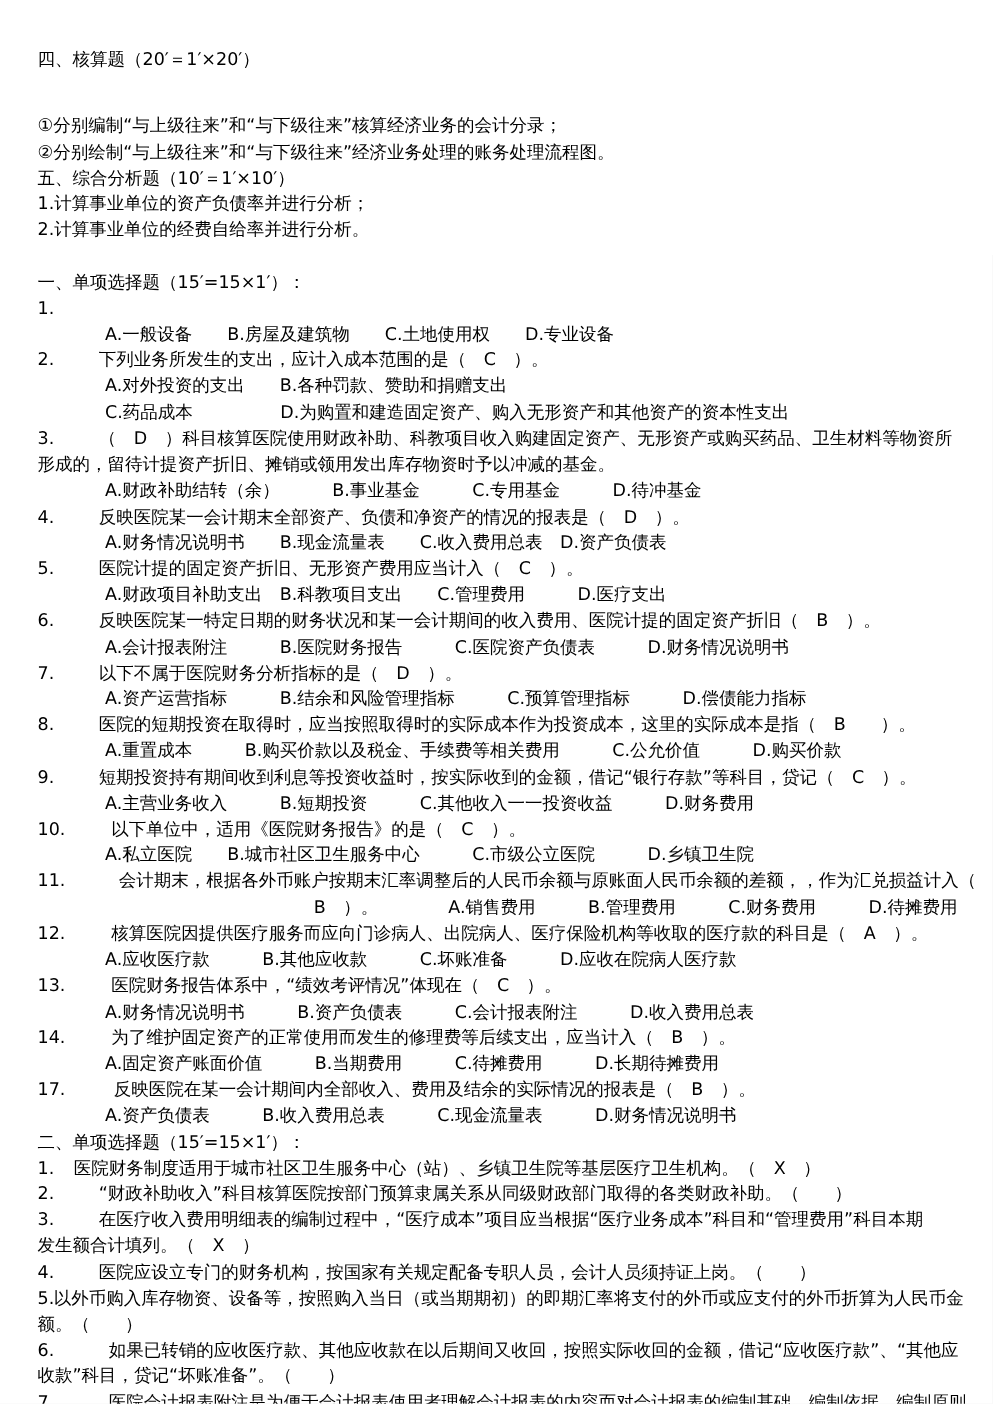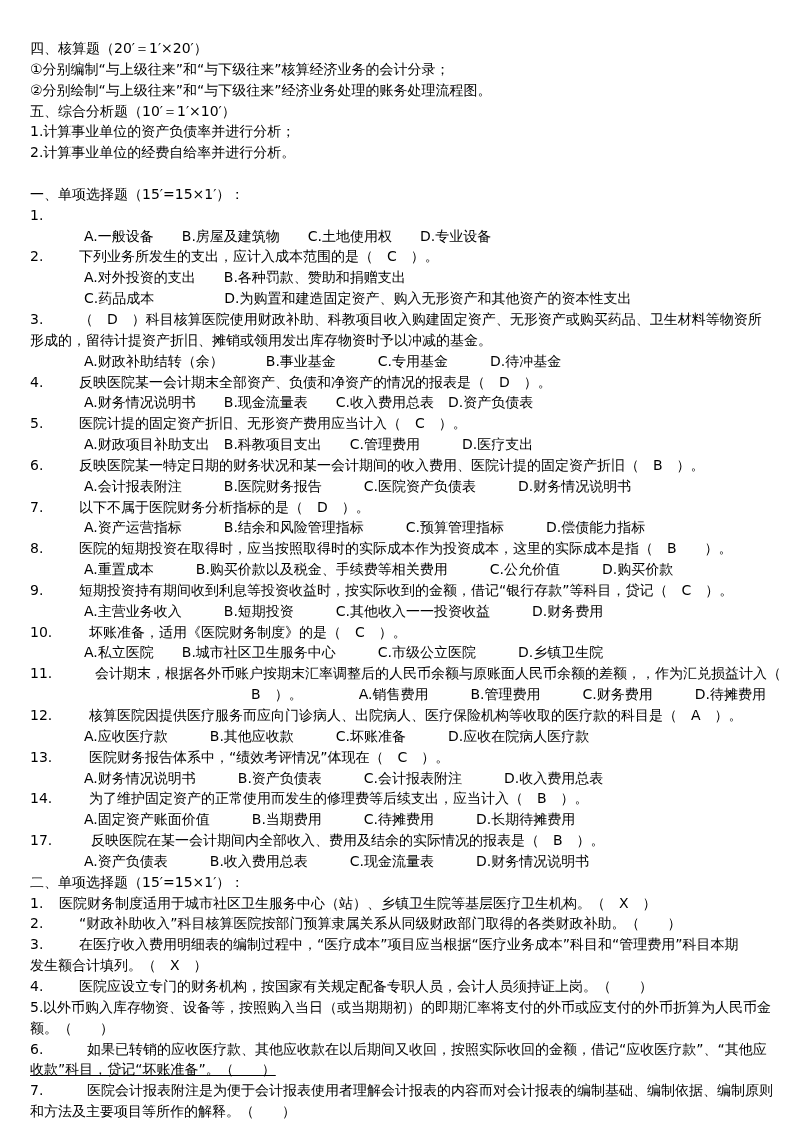--- a/index.html
+++ b/index.html
@@ -29,21 +29,21 @@
     top: 0;
     white-space: pre;
   }
 </style>
 </head>
 <body>
 
 <div class="page" style="background: rgb(255, 255, 255); color: rgb(0, 0, 0);">
   <div id="doc-lines">
       <div class="line" style="padding-left: 0px;"><span>四、核算题（20′＝1′×20′）</span></div>
-      <div class="line" style="padding-left: 0px;"><span>①分别编制“与上级往来”和“与下级往来”核算经济业务的会计分录；</span></div>
+      <div class="line" style="padding-left: 0px; margin-top: 32px;"><span>①分别编制“与上级往来”和“与下级往来”核算经济业务的会计分录；</span></div>
       <div class="line" style="padding-left: 0px;"><span>②分别绘制“与上级往来”和“与下级往来”经济业务处理的账务处理流程图。</span></div>
       <div class="line" style="padding-left: 0px;"><span>五、综合分析题（10′＝1′×10′）</span></div>
       <div class="line" style="padding-left: 0px;"><span>1.计算事业单位的资产负债率并进行分析；</span></div>
       <div class="line" style="padding-left: 0px;"><span>2.计算事业单位的经费自给率并进行分析。</span></div>
       <div class="line" style="padding-left: 0px;"><span></span></div>
       <div class="line" style="padding-left: 0px;"><span>一、单项选择题（15′=15×1′）：</span></div>
       <div class="line" style="padding-left: 49px;"><span class="num">1.</span></div>
       <div class="line" style="padding-left: 54px;"><span>A.一般设备　　B.房屋及建筑物　　C.土地使用权　　D.专业设备</span></div>
       <div class="line" style="padding-left: 49px;"><span class="num">2.</span><span>下列业务所发生的支出，应计入成本范围的是（　C　）。</span></div>
       <div class="line" style="padding-left: 54px;"><span>A.对外投资的支出　　B.各种罚款、赞助和捐赠支出</span></div>
@@ -56,38 +56,38 @@
       <div class="line" style="padding-left: 49px;"><span class="num">5.</span><span>医院计提的固定资产折旧、无形资产费用应当计入（　C　）。</span></div>
       <div class="line" style="padding-left: 54px;"><span>A.财政项目补助支出　B.科教项目支出　　C.管理费用　　　D.医疗支出</span></div>
       <div class="line" style="padding-left: 49px;"><span class="num">6.</span><span>反映医院某一特定日期的财务状况和某一会计期间的收入费用、医院计提的固定资产折旧（　B　）。</span></div>
       <div class="line" style="padding-left: 54px;"><span>A.会计报表附注　　　B.医院财务报告　　　C.医院资产负债表　　　D.财务情况说明书</span></div>
       <div class="line" style="padding-left: 49px;"><span class="num">7.</span><span>以下不属于医院财务分析指标的是（　D　）。</span></div>
       <div class="line" style="padding-left: 54px;"><span>A.资产运营指标　　　B.结余和风险管理指标　　　C.预算管理指标　　　D.偿债能力指标</span></div>
       <div class="line" style="padding-left: 49px;"><span class="num">8.</span><span>医院的短期投资在取得时，应当按照取得时的实际成本作为投资成本，这里的实际成本是指（　B　　）。</span></div>
       <div class="line" style="padding-left: 54px;"><span>A.重置成本　　　B.购买价款以及税金、手续费等相关费用　　　C.公允价值　　　D.购买价款</span></div>
       <div class="line" style="padding-left: 49px;"><span class="num">9.</span><span>短期投资持有期间收到利息等投资收益时，按实际收到的金额，借记“银行存款”等科目，贷记（　C　）。</span></div>
       <div class="line" style="padding-left: 54px;"><span>A.主营业务收入　　　B.短期投资　　　C.其他收入一一投资收益　　　D.财务费用</span></div>
-      <div class="line" style="padding-left: 59px;"><span class="num">10.</span><span>坏账准备，适用《医院财务制度》的是（　C　）。</span></div>
+      <div class="line" style="padding-left: 59px;"><span class="num">10.</span><span>以下单位中，适用《医院财务报告》的是（　C　）。</span></div>
       <div class="line" style="padding-left: 54px;"><span>A.私立医院　　B.城市社区卫生服务中心　　　C.市级公立医院　　　D.乡镇卫生院</span></div>
       <div class="line" style="padding-left: 65px;"><span class="num">11.</span><span>会计期末，根据各外币账户按期末汇率调整后的人民币余额与原账面人民币余额的差额，，作为汇兑损益计入（</span></div>
       <div class="line" style="padding-left: 0px; text-align: right;"><span>B　）。　　　　A.销售费用　　　B.管理费用　　　C.财务费用　　　D.待摊费用</span></div>
       <div class="line" style="padding-left: 59px;"><span class="num">12.</span><span>核算医院因提供医疗服务而应向门诊病人、出院病人、医疗保险机构等收取的医疗款的科目是（　A　）。</span></div>
       <div class="line" style="padding-left: 54px;"><span>A.应收医疗款　　　B.其他应收款　　　C.坏账准备　　　D.应收在院病人医疗款</span></div>
       <div class="line" style="padding-left: 59px;"><span class="num">13.</span><span>医院财务报告体系中，“绩效考评情况”体现在（　C　）。</span></div>
       <div class="line" style="padding-left: 54px;"><span>A.财务情况说明书　　　B.资产负债表　　　C.会计报表附注　　　D.收入费用总表</span></div>
       <div class="line" style="padding-left: 59px;"><span class="num">14.</span><span>为了维护固定资产的正常使用而发生的修理费等后续支出，应当计入（　B　）。</span></div>
       <div class="line" style="padding-left: 54px;"><span>A.固定资产账面价值　　　B.当期费用　　　C.待摊费用　　　D.长期待摊费用</span></div>
       <div class="line" style="padding-left: 61px;"><span class="num">17.</span><span>反映医院在某一会计期间内全部收入、费用及结余的实际情况的报表是（　B　）。</span></div>
       <div class="line" style="padding-left: 54px;"><span>A.资产负债表　　　B.收入费用总表　　　C.现金流量表　　　D.财务情况说明书</span></div>
       <div class="line" style="padding-left: 0px;"><span>二、单项选择题（15′=15×1′）：</span></div>
       <div class="line" style="padding-left: 29px;"><span class="num">1.</span><span>医院财务制度适用于城市社区卫生服务中心（站）、乡镇卫生院等基层医疗卫生机构。（　X　）</span></div>
       <div class="line" style="padding-left: 49px;"><span class="num">2.</span><span>“财政补助收入”科目核算医院按部门预算隶属关系从同级财政部门取得的各类财政补助。（　　）</span></div>
       <div class="line" style="padding-left: 49px;"><span class="num">3.</span><span>在医疗收入费用明细表的编制过程中，“医疗成本”项目应当根据“医疗业务成本”科目和“管理费用”科目本期</span></div>
       <div class="line" style="padding-left: 0px;"><span>发生额合计填列。（　X　）</span></div>
       <div class="line" style="padding-left: 49px;"><span class="num">4.</span><span>医院应设立专门的财务机构，按国家有关规定配备专职人员，会计人员须持证上岗。（　　）</span></div>
       <div class="line" style="padding-left: 13px;"><span class="num">5.</span><span>以外币购入库存物资、设备等，按照购入当日（或当期期初）的即期汇率将支付的外币或应支付的外币折算为人民币金</span></div>
       <div class="line" style="padding-left: 0px;"><span>额。（　　）</span></div>
       <div class="line" style="padding-left: 57px;"><span class="num">6.</span><span>如果已转销的应收医疗款、其他应收款在以后期间又收回，按照实际收回的金额，借记“应收医疗款”、“其他应</span></div>
-      <div class="line" style="padding-left: 0px; text-decoration: underline;"><span>收款”科目，贷记“坏账准备”。（　　）</span></div>
+      <div class="line" style="padding-left: 0px;"><span>收款”科目，贷记“坏账准备”。（　　）</span></div>
       <div class="line" style="padding-left: 57px;"><span class="num">7.</span><span>医院会计报表附注是为便于会计报表使用者理解会计报表的内容而对会计报表的编制基础、编制依据、编制原则</span></div>
       <div class="line" style="padding-left: 0px;"><span>和方法及主要项目等所作的解释。（　　）</span></div>
     </div>
 </div>
 
 </body></html>

